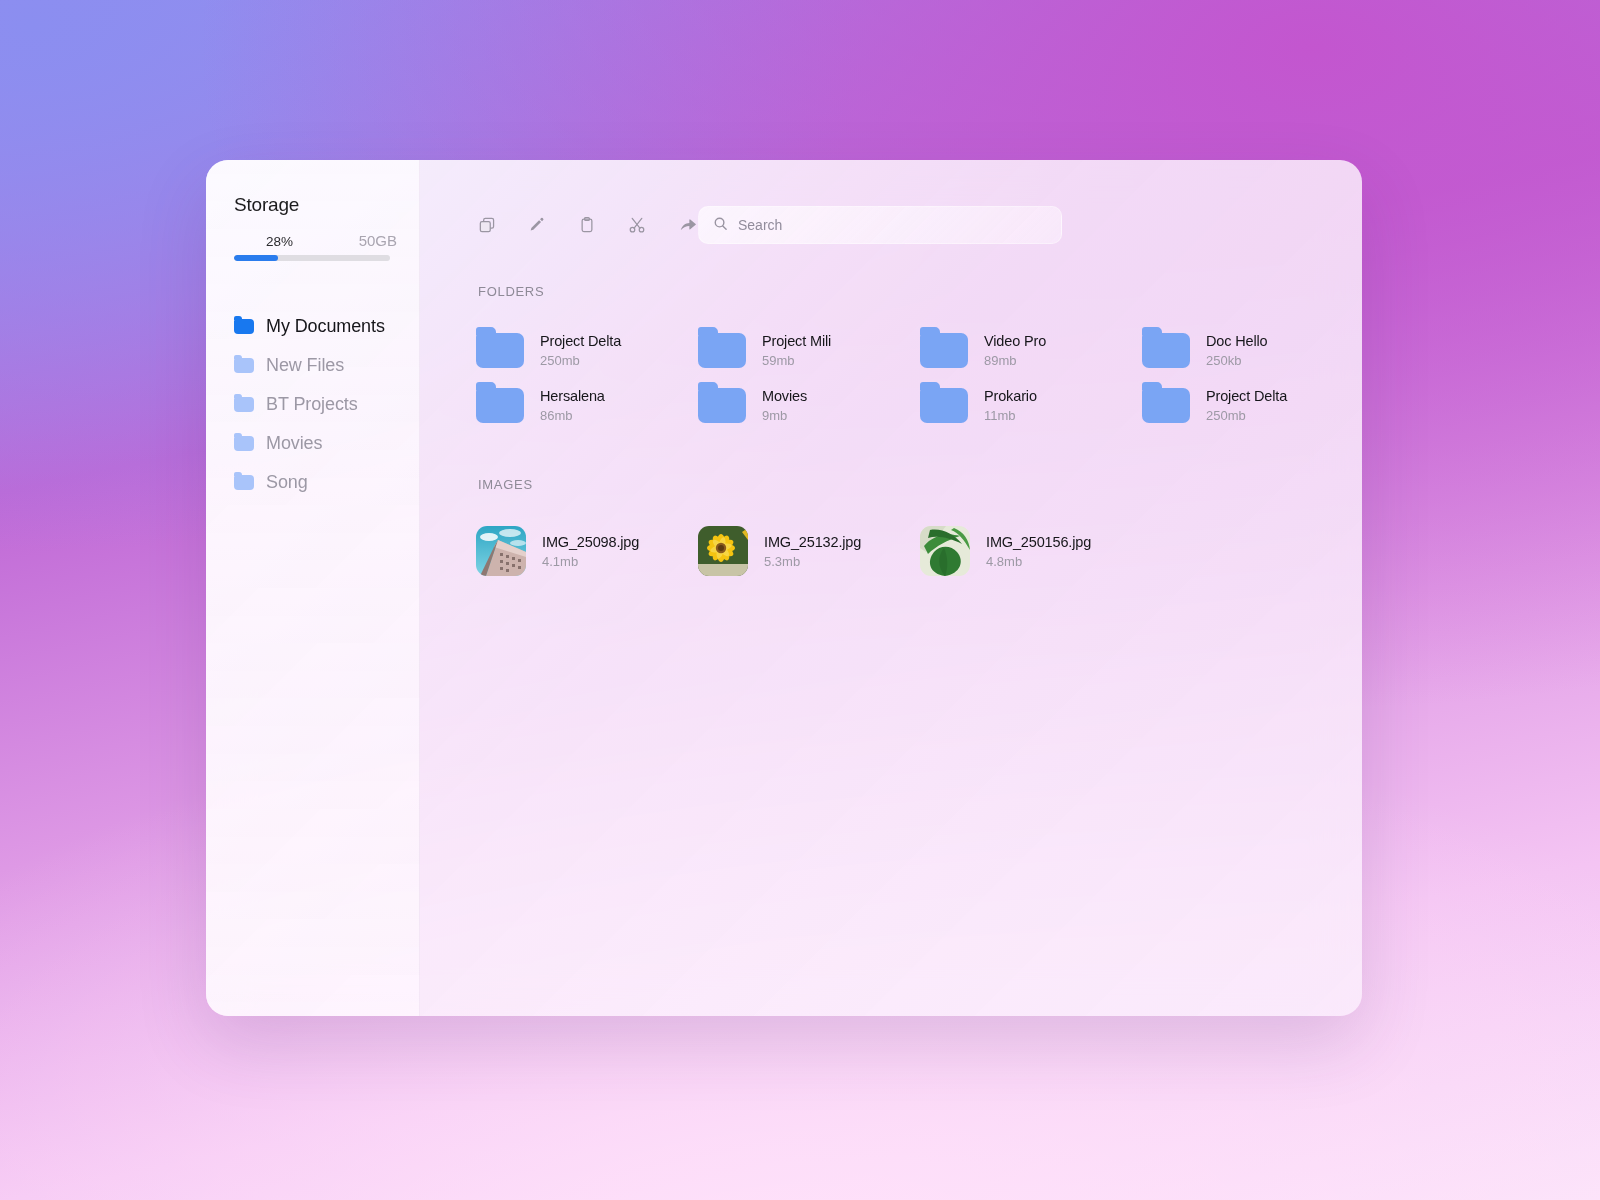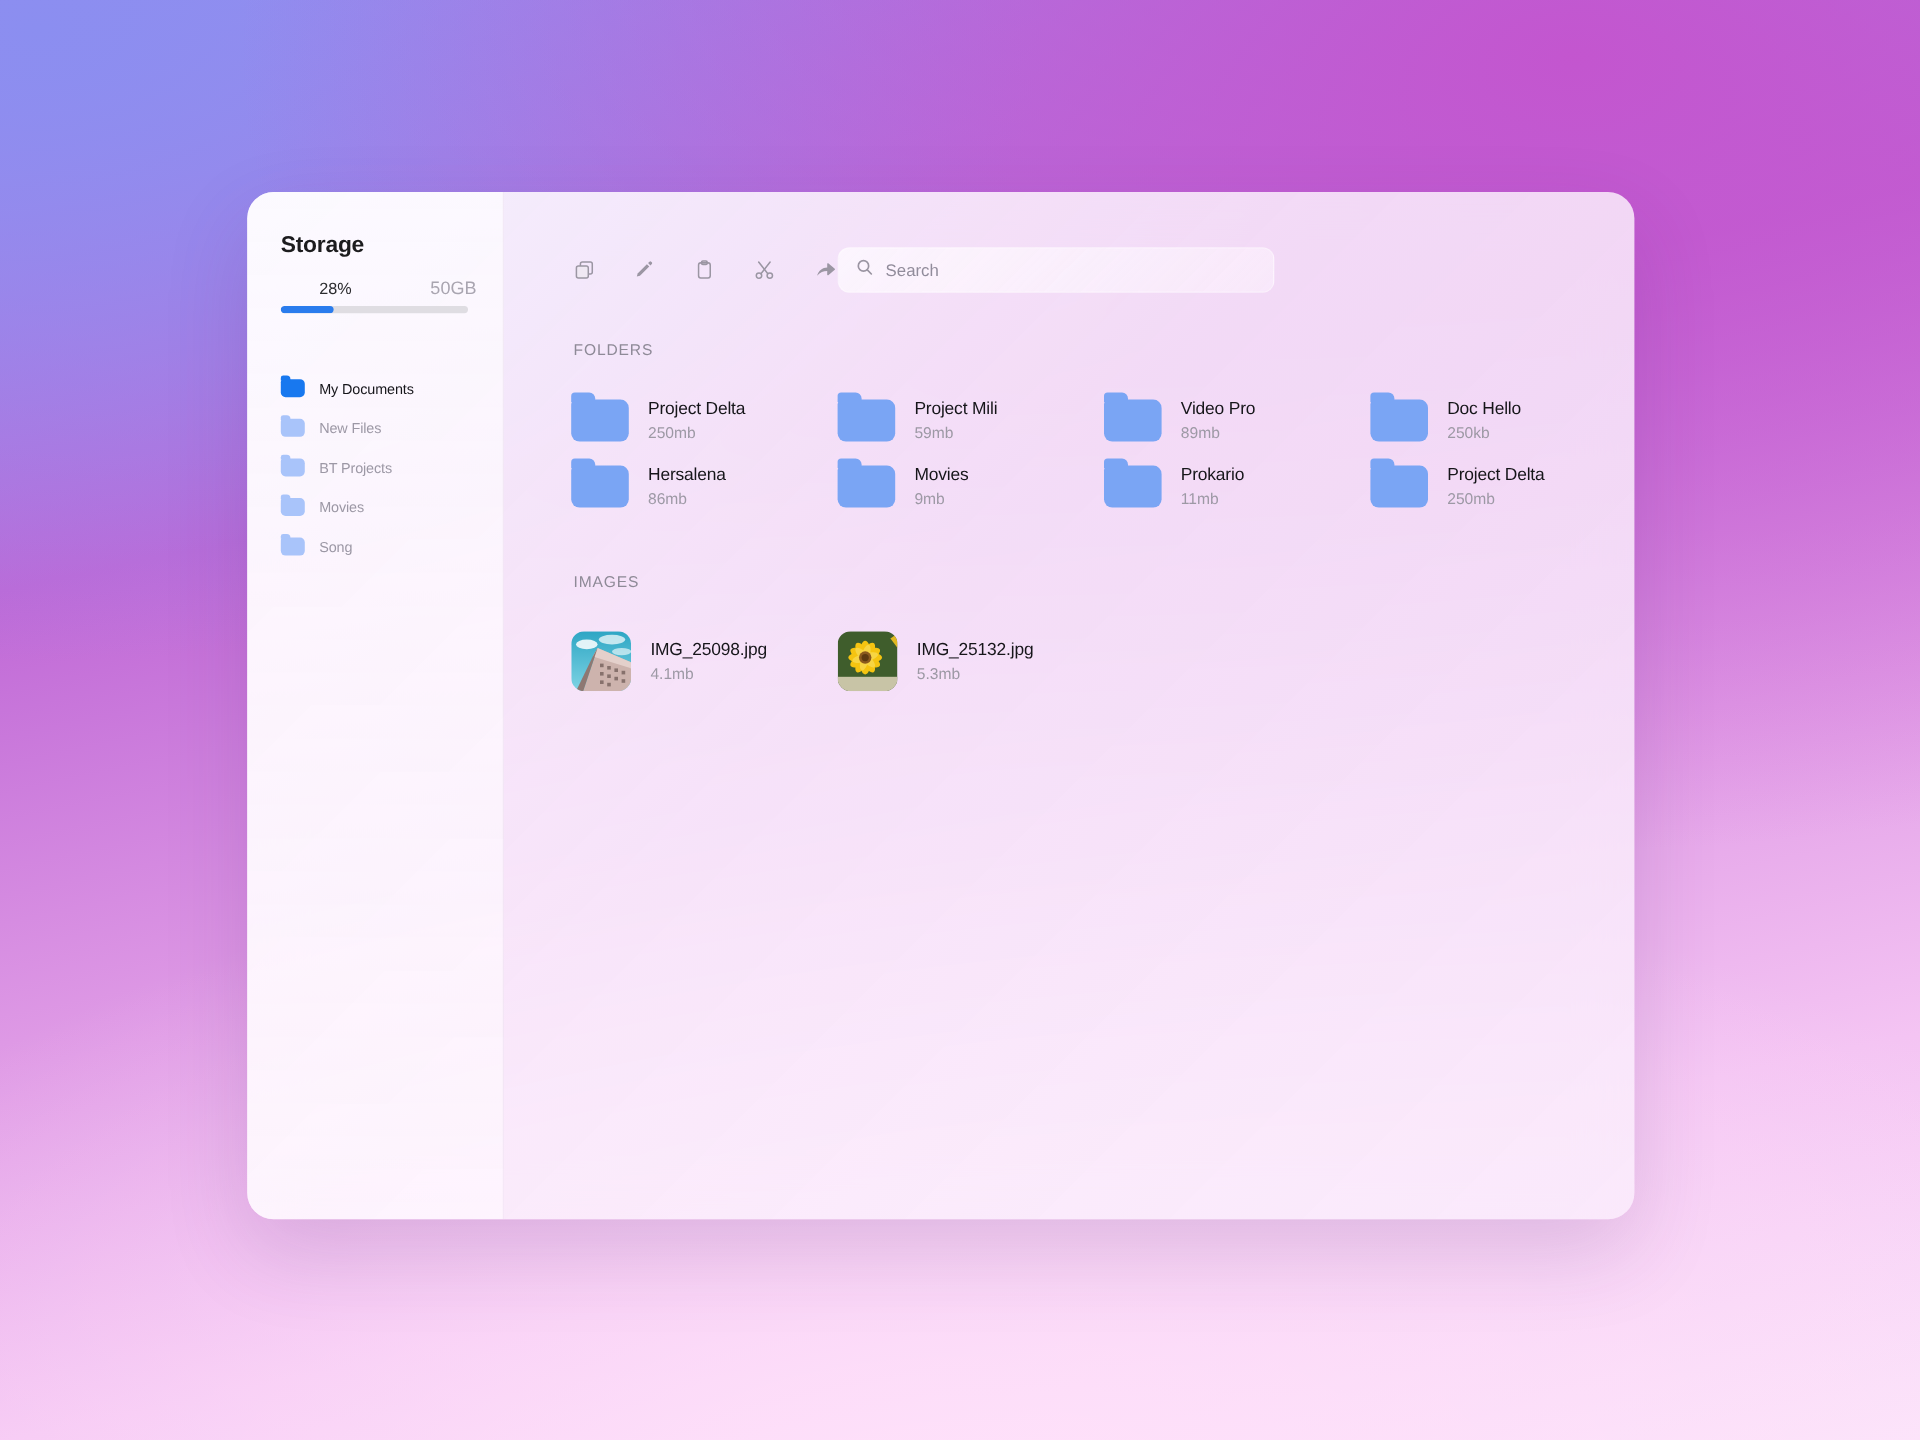--- a/index.html
+++ b/index.html
@@ -35,42 +35,42 @@
   .sidebar {
     width:214px;
     flex:0 0 214px;
     padding:34px 0 0 0;
     background:linear-gradient(180deg, rgba(255,253,255,0.72) 0%, rgba(255,250,255,0.60) 100%);
     border-right:1px solid rgba(190,160,205,0.16);
     position:relative;
   }
   .storage-block { padding:0 22px 0 28px; }
   .storage-title {
-    font-size:19px; font-weight:bold; color:#1c1c1e;
+    font-size:19px; font-weight:normal; color:#1c1c1e;
     letter-spacing:-0.2px; margin-bottom:16px;
   }
   .storage-row {
     display:flex; justify-content:space-between; align-items:baseline;
     margin-bottom:6px;
     margin-left:32px;
   }
   .storage-pct { font-size:13.5px; color:#2b2b2e; }
   .storage-total { font-size:15px; color:#a9a5b0; }
   .storage-track {
     height:6px; width:156px; border-radius:4px;
     background:#dfdde2; overflow:hidden;
   }
   .storage-fill { height:100%; border-radius:4px; background:#2a7ced; }
 
   .nav { margin-top:46px; }
   .nav-item {
     display:flex; align-items:center; gap:12px;
     padding:9px 28px; cursor:pointer;
   }
-  .nav-label { font-size:12px; color:#9c98a5; letter-spacing:-0.1px; }
+  .nav-label { font-size:18px; color:#9c98a5; letter-spacing:-0.1px; }
   .nav-item.active .nav-label { color:#16161a; }
 
   
   .folder {
     position:relative; flex:0 0 auto;
     border-radius:2.5px 4px 4px 4px;
     background:#a9c4fa;
   }
   .folder::before {
     content:""; position:absolute;
@@ -351,15 +351,32 @@
                 <circle r="3" fill="#5c3a11"></circle>
               </g>
               <path d="M44 6 L50 2 L50 14 Z" fill="#f3c221" opacity="0.9"></path>
             </svg>
           </span>
           <span class="item-text">
             <span class="item-name">IMG_25132.jpg</span>
             <span class="item-size">5.3mb</span>
           </span>
         </div>
+        <div class="item">
+          <span class="thumb">
+            <svg viewBox="0 0 50 50" preserveAspectRatio="none">
+              <rect width="50" height="50" fill="#e6ead9"></rect>
+              <path d="M0 0 L26 0 L6 26 L0 22 Z" fill="#d7dcc8"></path>
+              <path d="M25 50 C10 48 6 36 14 26 C20 19 31 19 37 26 C45 35 40 48 25 50 Z" fill="#2f7a32"></path>
+              <path d="M25 50 C18 42 17 30 24 22 C27 28 29 40 25 50 Z" fill="#256428" opacity="0.55"></path>
+              <path d="M4 20 C12 10 26 6 40 10 C28 14 16 20 8 28 Z" fill="#3c8c3a"></path>
+              <path d="M10 4 C22 2 34 8 42 18 C30 12 18 9 8 12 Z" fill="#2a6e2c"></path>
+              <path d="M34 2 C44 6 49 14 50 24 C44 14 39 7 31 4 Z" fill="#4a9b44"></path>
+            </svg>
+          </span>
+          <span class="item-text">
+            <span class="item-name">IMG_250156.jpg</span>
+            <span class="item-size">4.8mb</span>
+          </span>
+        </div>
       </div>
   </div>
 </div>
 
 </body></html>

